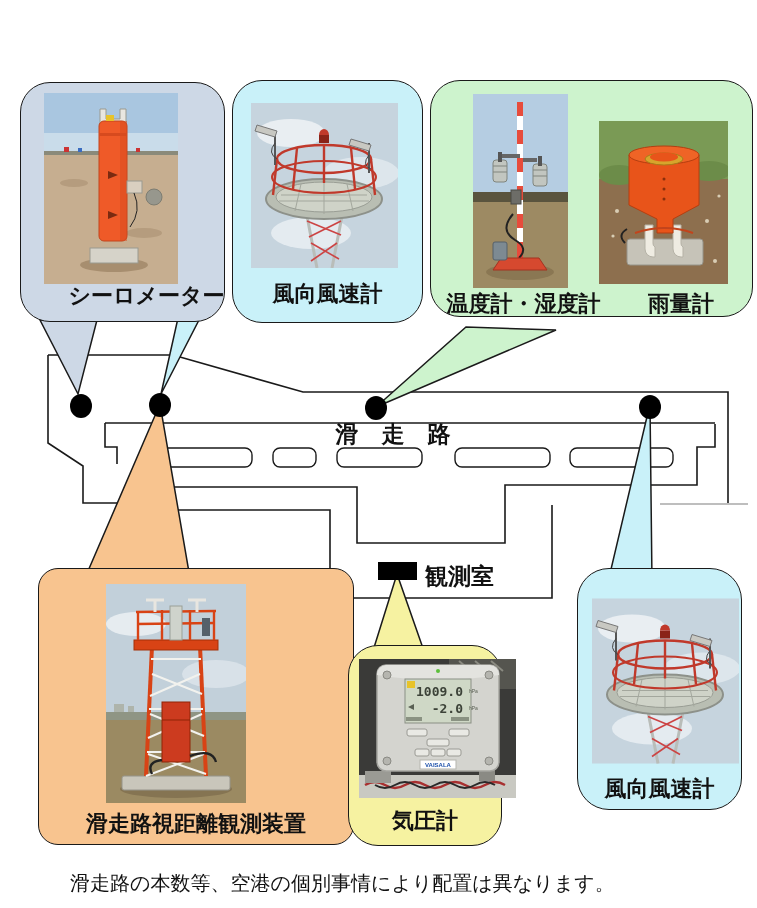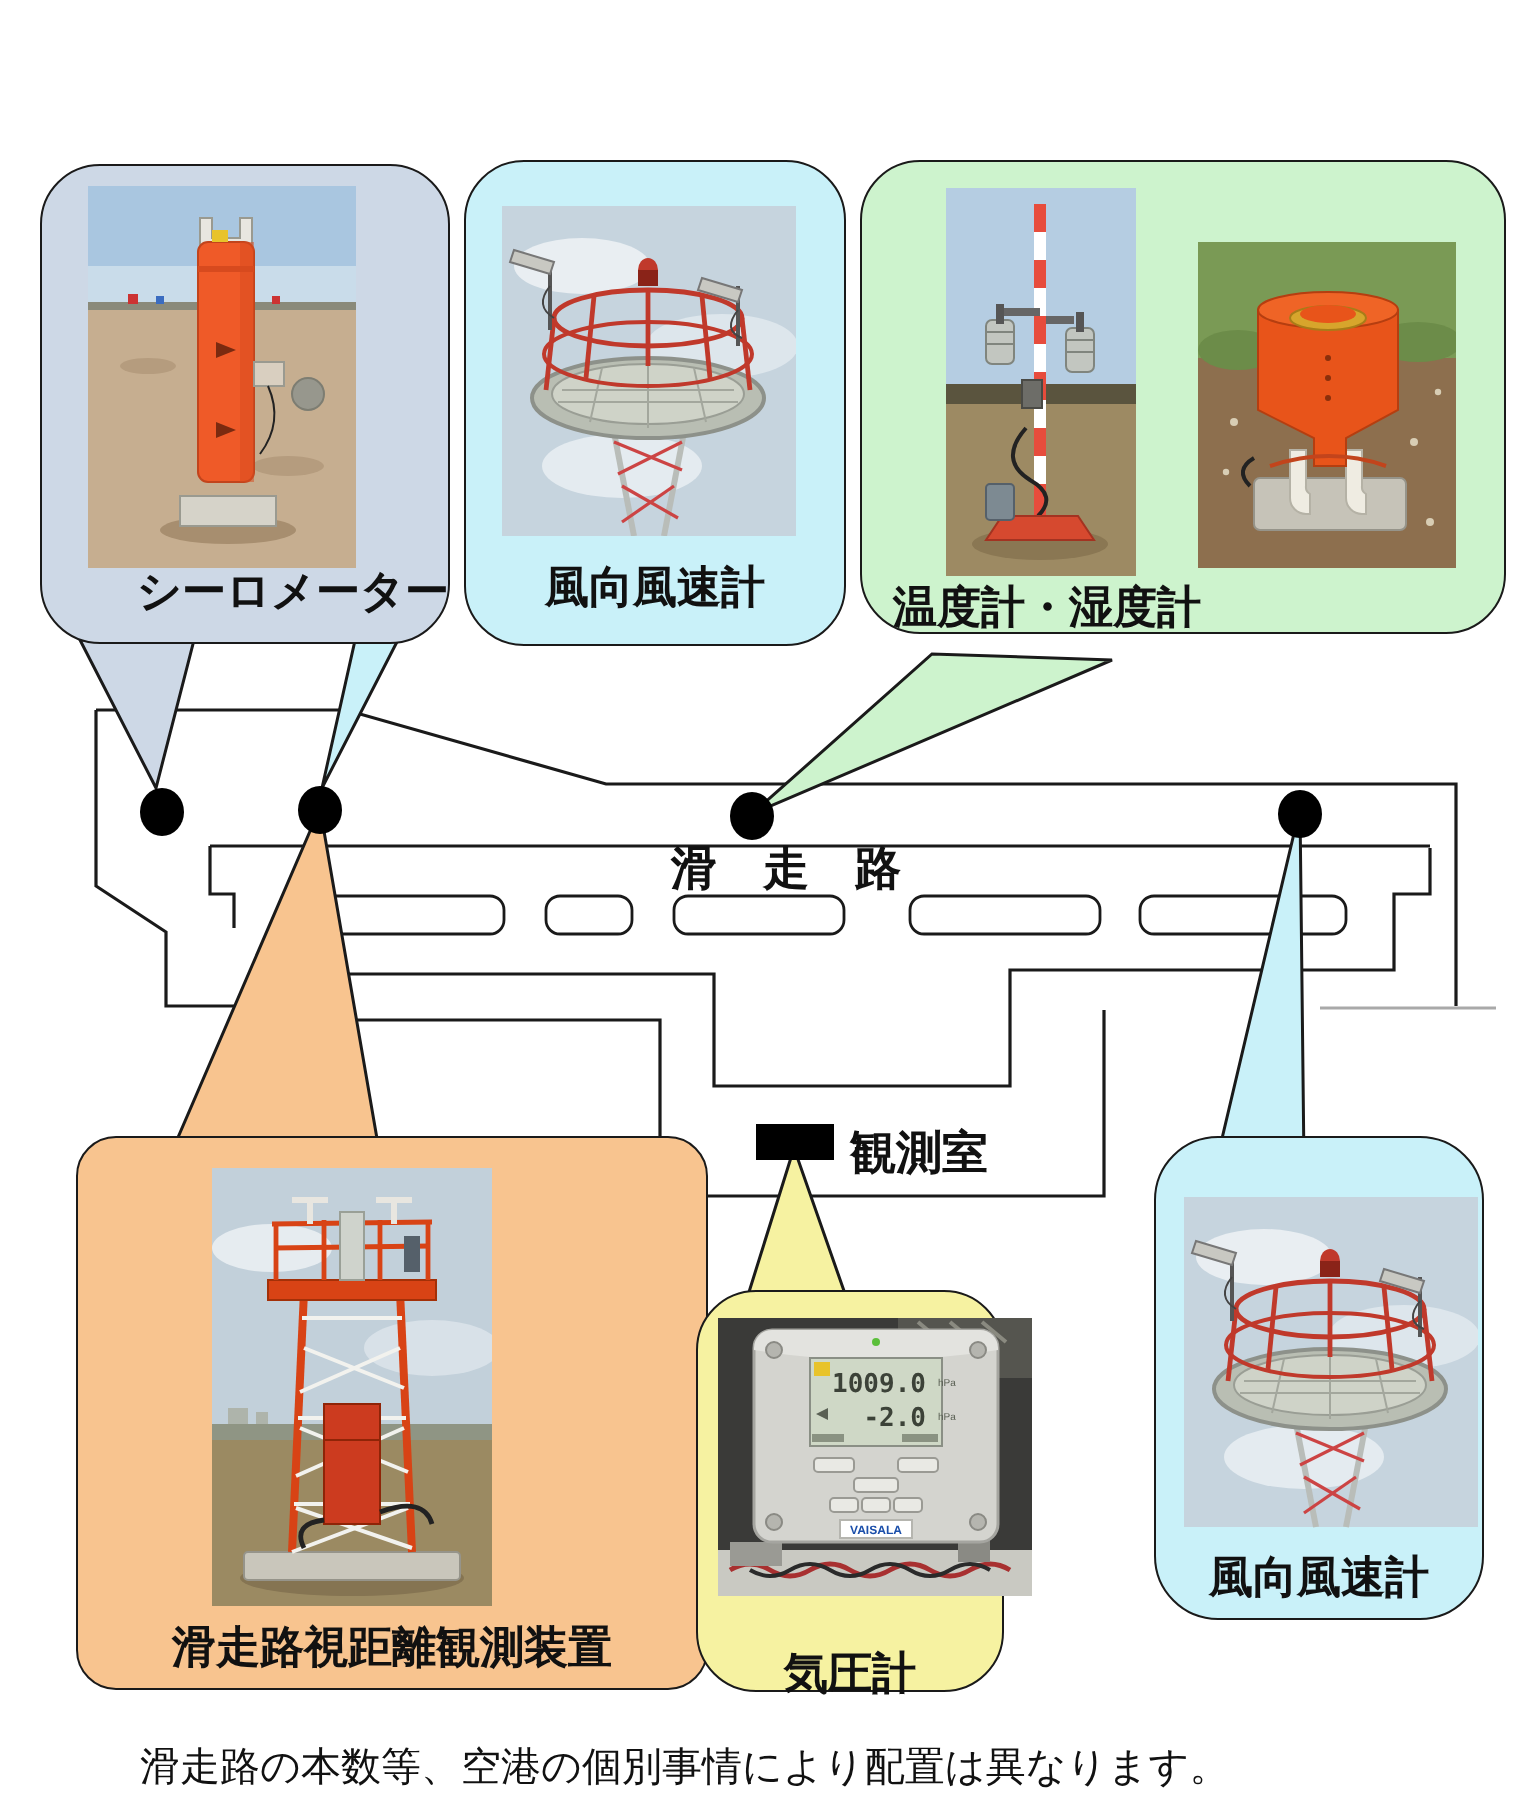--- a/index.html
+++ b/index.html
@@ -207,20 +207,21 @@
       <ellipse cx="65" cy="38" rx="19" ry="6" fill="#d7a52c" stroke="#a87c18"></ellipse>
       <ellipse cx="65" cy="36" rx="14" ry="4.5" fill="#e8541a"></ellipse>
       <circle cx="65" cy="58" r="1.5" fill="#8a2f0c"></circle>
         <circle cx="65" cy="68" r="1.5" fill="#8a2f0c"></circle>
       <circle cx="65" cy="78" r="1.5" fill="#8a2f0c"></circle>
       <path d="M36 112 q30 -10 58 0" stroke="#c2441c" stroke-width="2" fill="none"></path>
       <path d="M28 108 q-10 6 -2 14" stroke="#222" stroke-width="2" fill="none"></path>
     </svg>
     <div class="label-row">
       <span style="width:185px">温度計・湿度計</span>
+      <span style="width:130px">雨量計</span>
     </div>
   </div>
 
   <div class="bubble b4">
     <svg class="photo" style="left:67px;top:15px" width="140" height="219" viewBox="0 0 140 219">
       <rect width="140" height="219" fill="#c2d0da"></rect>
       <ellipse cx="30" cy="40" rx="30" ry="12" fill="#e6ecf0"></ellipse>
       <ellipse cx="110" cy="90" rx="34" ry="14" fill="#d8e1e8"></ellipse>
       <rect y="128" width="140" height="10" fill="#8f9584"></rect>
       <rect y="136" width="140" height="83" fill="#9b8a62"></rect>
@@ -305,21 +306,21 @@
         <rect x="90" y="70" width="20" height="7" rx="2"></rect>
         <rect x="68" y="80" width="22" height="7" rx="2"></rect>
         <rect x="56" y="90" width="14" height="7" rx="2"></rect>
         <rect x="72" y="90" width="14" height="7" rx="2"></rect>
         <rect x="88" y="90" width="14" height="7" rx="2"></rect>
       </g>
 
       <rect x="61" y="101" width="36" height="9" fill="#fff" stroke="#b5b5af"></rect>
       <text x="79" y="108" text-anchor="middle" font-size="6" font-weight="bold" fill="#1b4faa">VAISALA</text>
     </svg>
-    <div class="blabel" style="top:176px">気圧計</div>
+    <div class="blabel" style="top:160px">気圧計</div>
   </div>
 
   <div class="bubble b6">
     <svg class="photo" style="left:14px;top:27px" width="147" height="170" viewBox="0 0 147 165">
       <rect width="147" height="165" fill="#c6d4de"></rect>
       <ellipse cx="40" cy="30" rx="34" ry="14" fill="#e9eef2"></ellipse>
       <ellipse cx="110" cy="70" rx="38" ry="16" fill="#dde6ec"></ellipse>
       <ellipse cx="60" cy="130" rx="40" ry="16" fill="#e4ebf0"></ellipse>
       <g stroke="#b9bdb9" stroke-width="3">
         <line x1="55" y1="108" x2="66" y2="165"></line>

